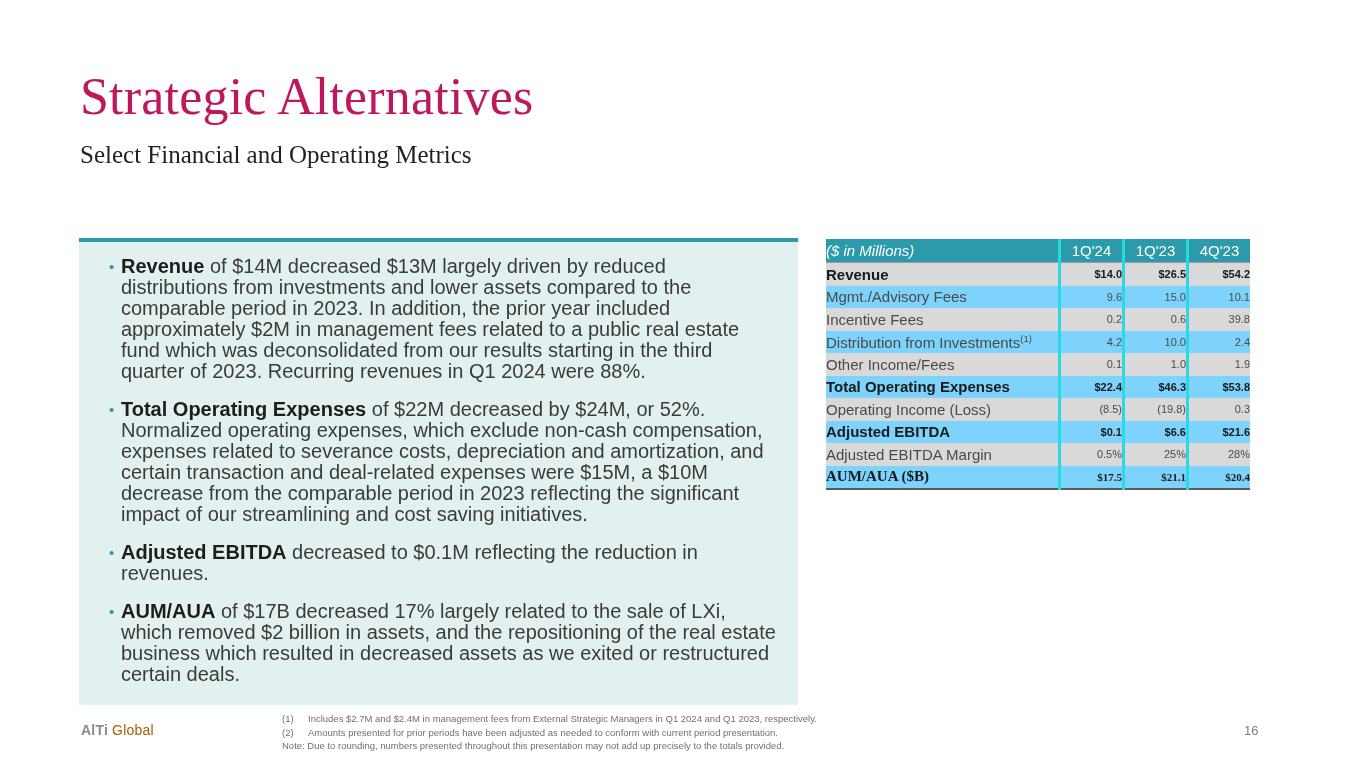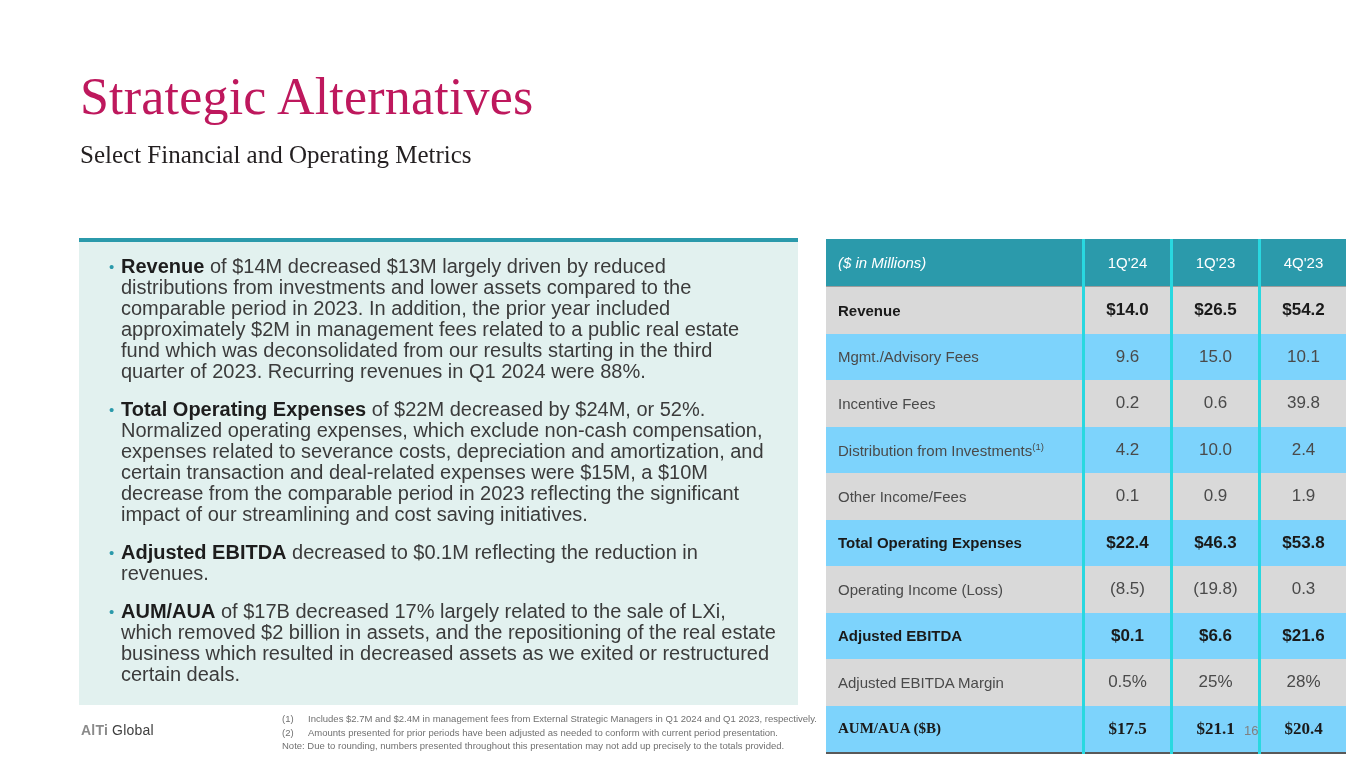--- a/index.html
+++ b/index.html
@@ -77,21 +77,21 @@
   
   #metrics-table {
     position: absolute;
     left: 826px;
     top: 239px;
     width: 416px;
     border-collapse: collapse;
     table-layout: fixed;
   }
   #metrics-table td, #metrics-table th {
-    padding: 12px;
+    padding: 0;
     margin: 0;
   }
   .th-label, .th-val {
     background: #2b9aab;
     color: #ffffff;
     height: 23px;
     font-size: 15px;
     font-weight: normal;
     vertical-align: middle;
   }
@@ -108,23 +108,23 @@
   }
   .r-label {
     font-size: 15px;
     color: #4a4a4a;
     padding-left: 4px;
     height: 22.5px;
     vertical-align: middle;
     white-space: nowrap;
   }
   .r-val {
-    font-size: 17px;
+    font-size: 11px;
     color: #4a4a4a;
-    text-align: center;
+    text-align: right;
     height: 22.5px;
     vertical-align: middle;
     border-left: 3px solid #29d8e0;
   }
   tr.shade .r-label, tr.shade .r-val { background: #d9d9d9; }
   tr.plain .r-label, tr.plain .r-val { background: #7dd3fc; }
   tr.bold .r-label, tr.bold .r-val { font-weight: bold; color: #1a1a1a; }
   tr.last .r-label, tr.last .r-val { border-bottom: 2px solid #595959; font-family: Liberation Serif, serif; }
   #metrics-table tr.firstdata .r-label,
   #metrics-table tr.firstdata .r-val { border-top: 1px solid #9c9c9c; }
@@ -133,21 +133,21 @@
   
   #logo {
     position: absolute;
     left: 81px;
     top: 722px;
     font-size: 14px;
     letter-spacing: 0.2px;
     white-space: nowrap;
   }
   #logo .alti { color: #8a8a8a; font-weight: bold; }
-  #logo .global { color: #404040; font-weight: normal; }
+  #logo .global { color: #a16207; font-weight: normal; }
 
   #footnotes {
     position: absolute;
     left: 282px;
     top: 712px;
     width: 900px;
     font-size: 9.5px;
     line-height: 13.6px;
     color: #707070;
   }
@@ -218,21 +218,21 @@
       </tr>
       <tr class="plain">
         <td class="r-label"><span>Distribution from Investments</span><sup>(1)</sup></td>
         <td class="r-val">4.2</td>
         <td class="r-val">10.0</td>
         <td class="r-val">2.4</td>
       </tr>
       <tr class="shade">
         <td class="r-label"><span>Other Income/Fees</span></td>
         <td class="r-val">0.1</td>
-        <td class="r-val">0.9</td>
+        <td class="r-val">1.0</td>
         <td class="r-val">1.9</td>
       </tr>
       <tr class="plain bold">
         <td class="r-label"><span>Total Operating Expenses</span></td>
         <td class="r-val">$22.4</td>
         <td class="r-val">$46.3</td>
         <td class="r-val">$53.8</td>
       </tr>
       <tr class="shade">
         <td class="r-label"><span>Operating Income (Loss)</span></td>

